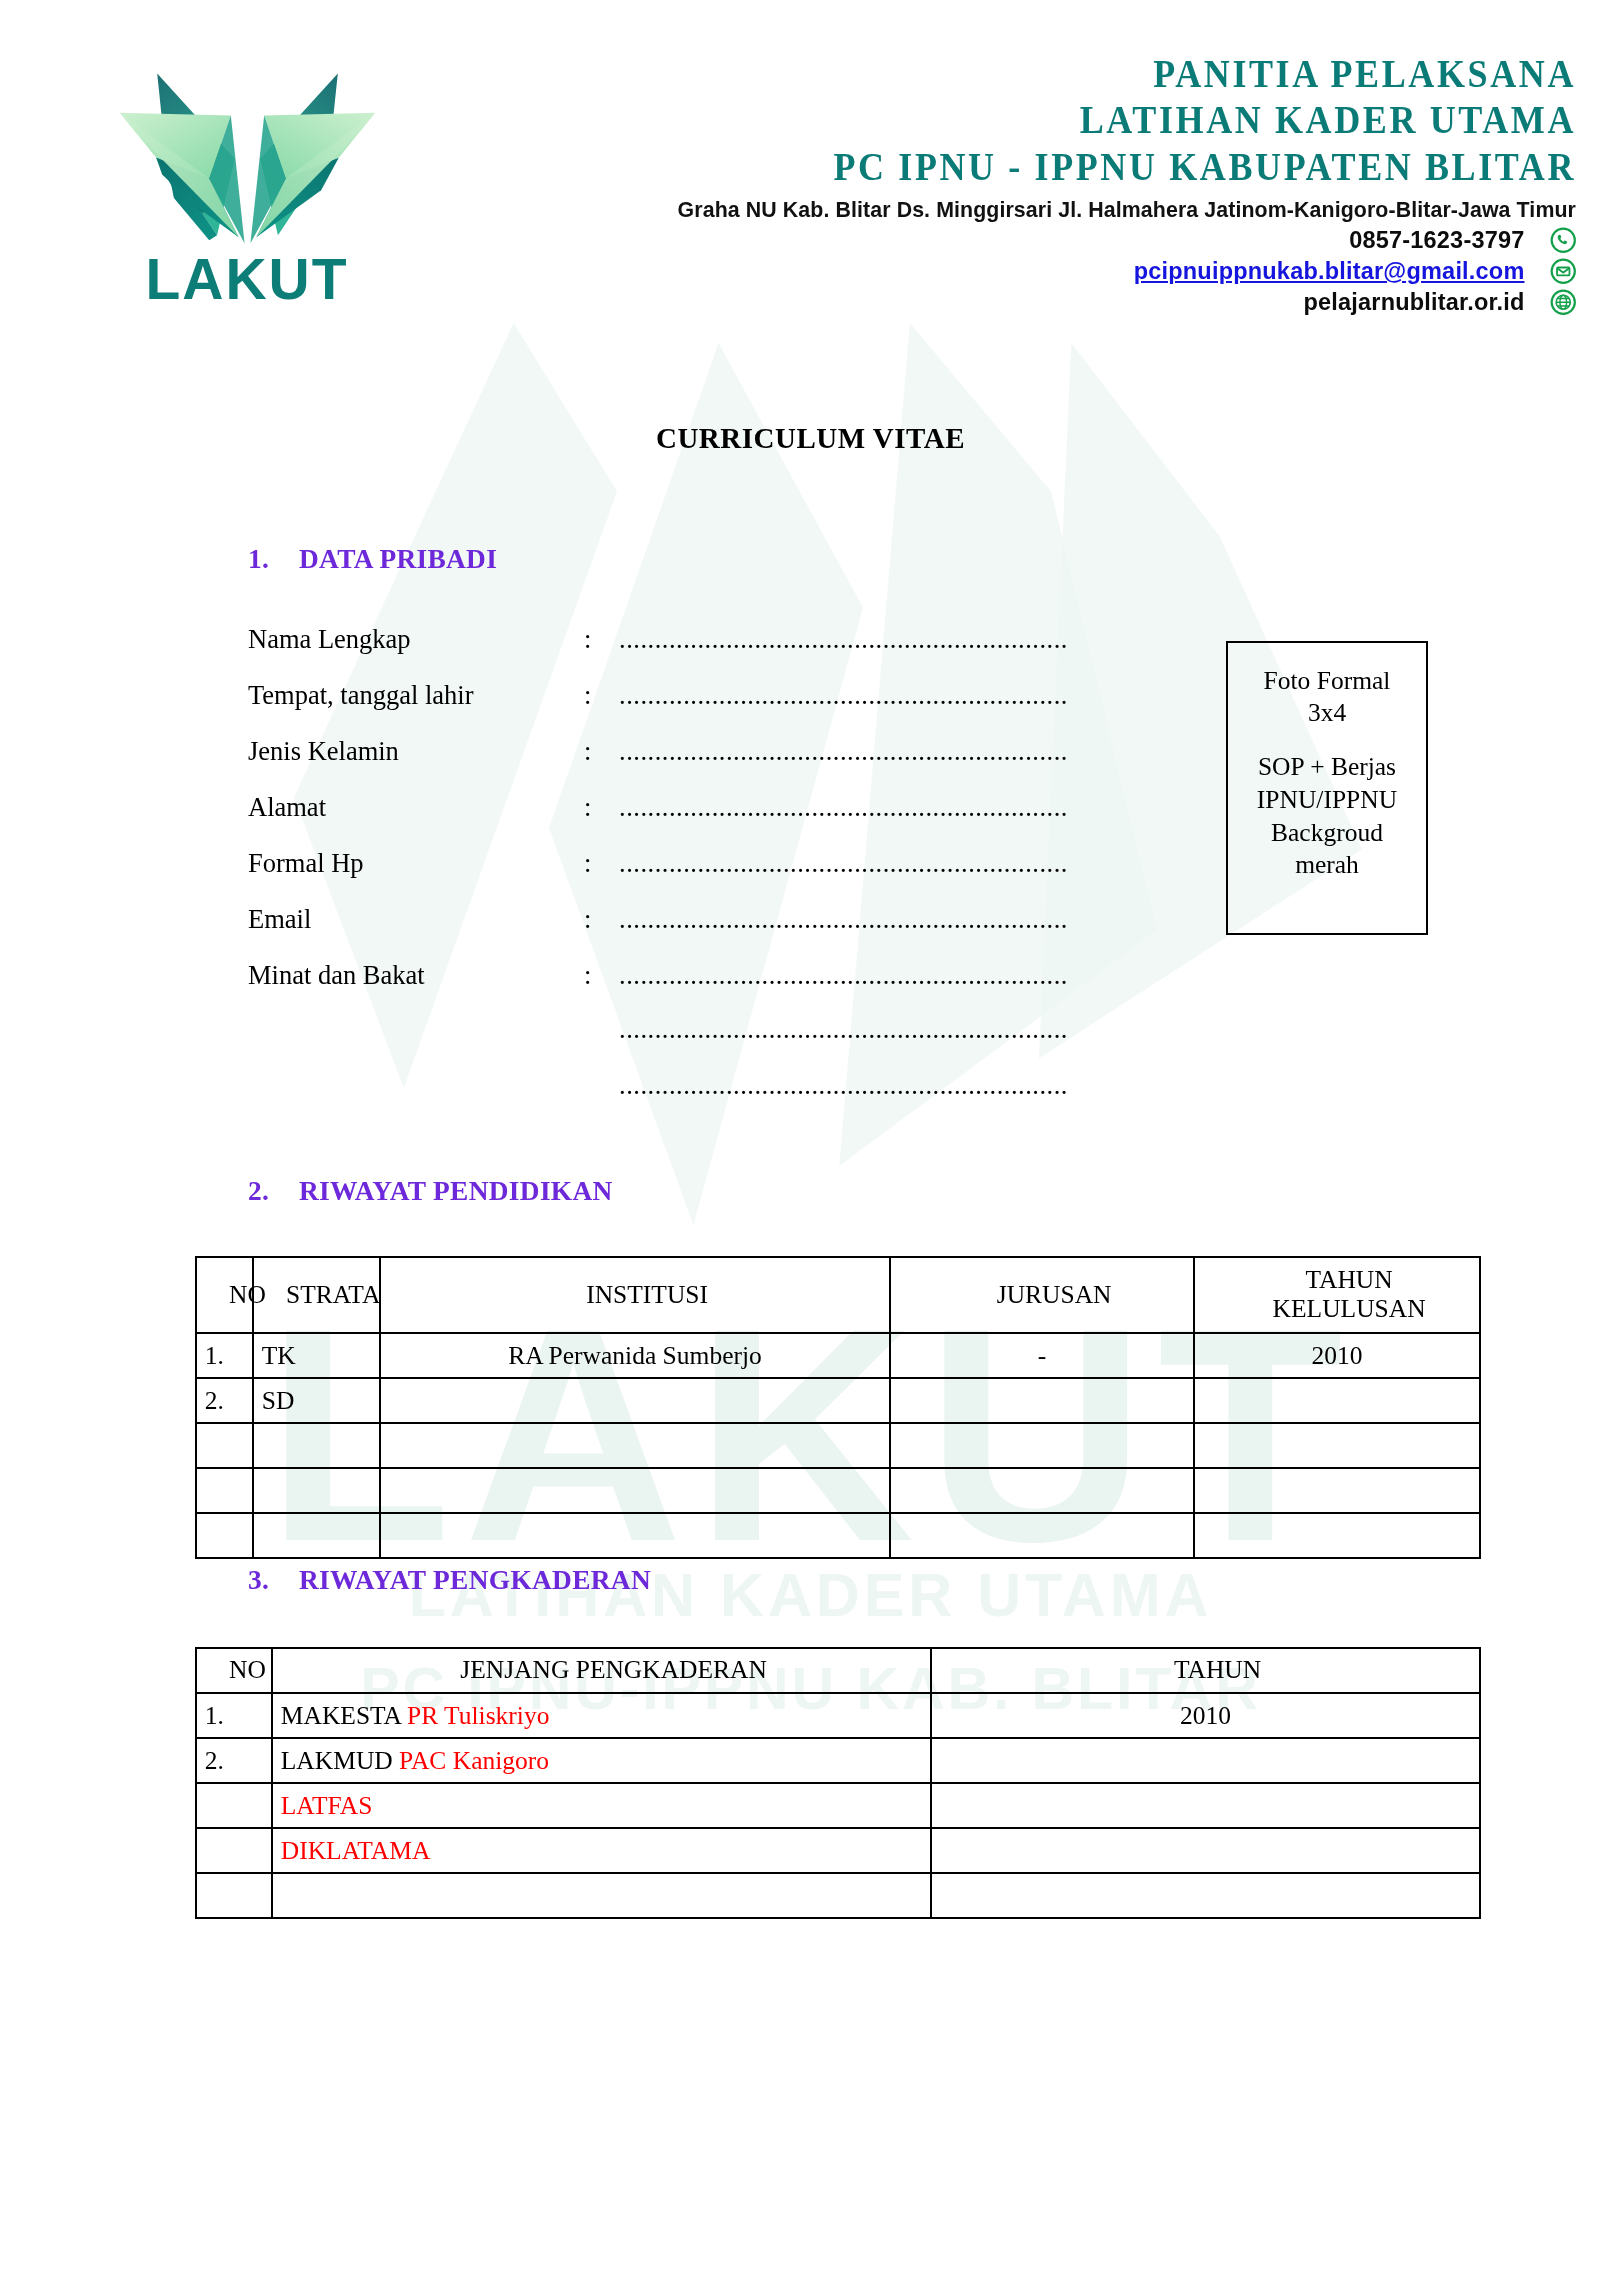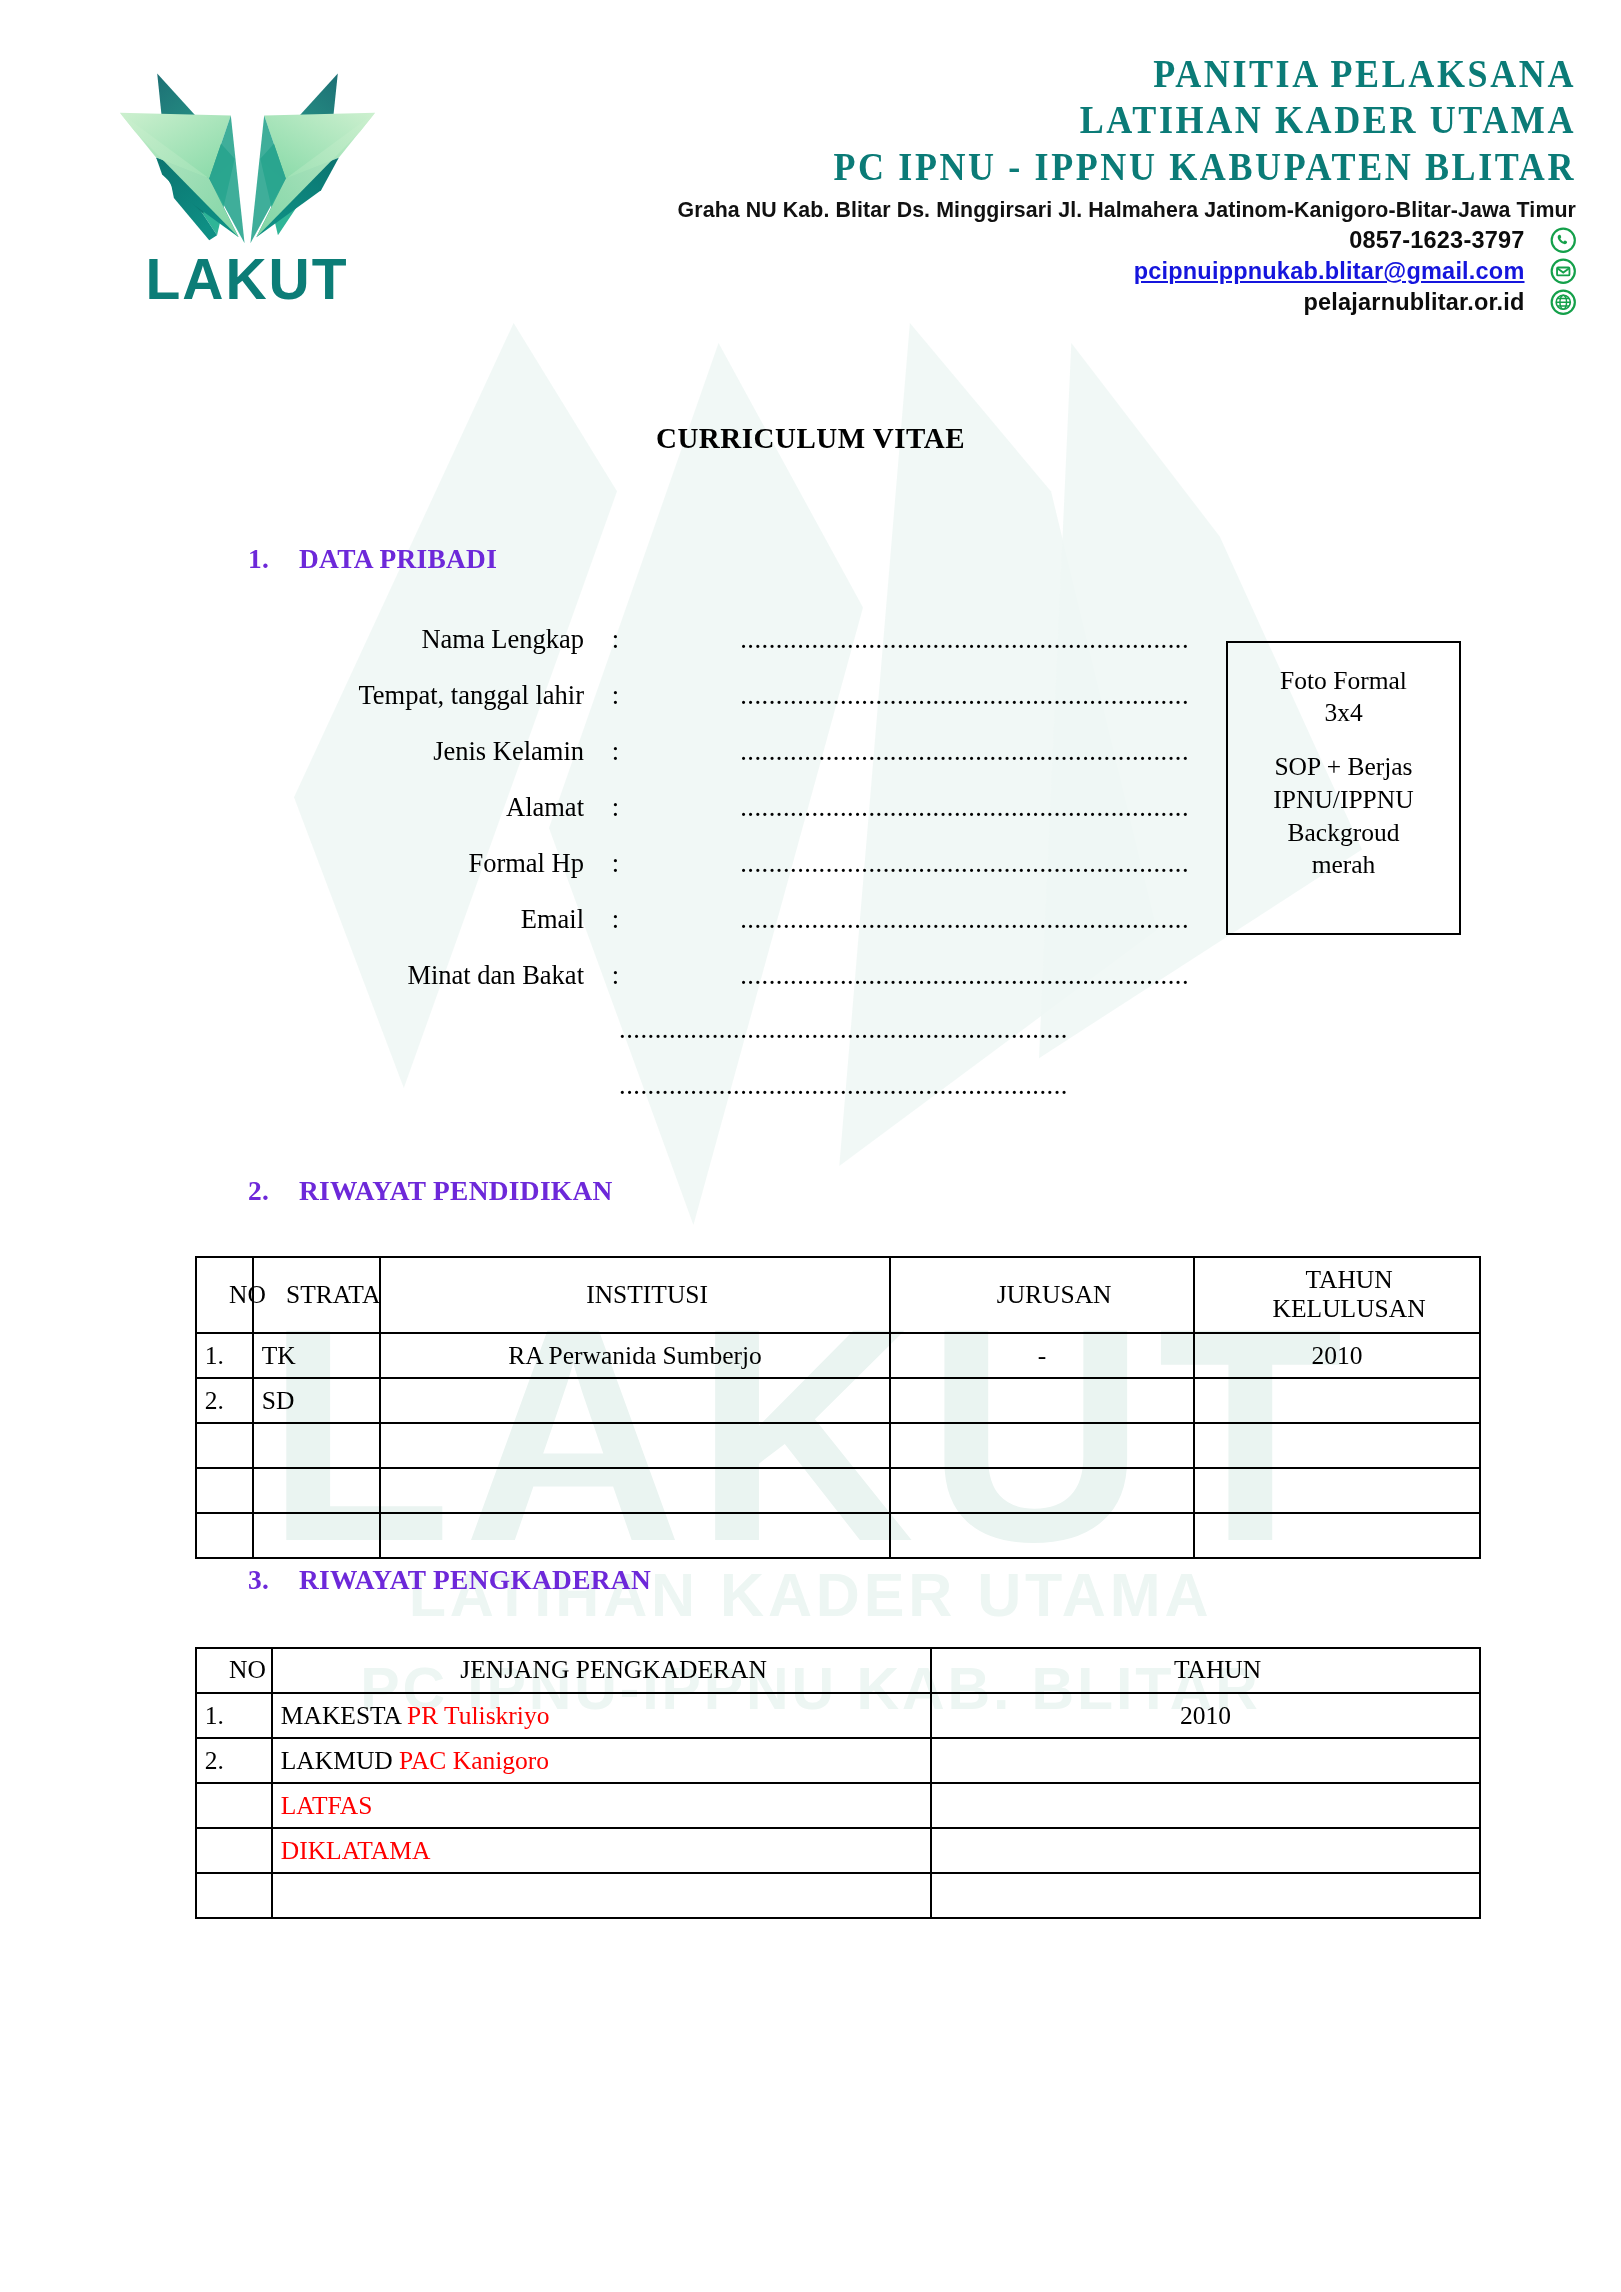--- a/index.html
+++ b/index.html
@@ -153,21 +153,20 @@
     white-space:nowrap;
   }
   .section-head .num { display:inline-block; width:51px; }
 
   
   #pribadi { position:absolute; left:248px; top:624px; width:941px; }
   .field-row {
     display:flex;
     align-items:baseline;
     height:56px;
-    text-align:right;
   }
   .field-label {
     width:336px;
     font-size:26.5px;
     color:#000;
     white-space:nowrap;
   }
   .field-colon {
     width:35px;
     font-size:26.5px;
@@ -191,21 +190,21 @@
     white-space:nowrap;
     overflow:hidden;
     width:569px;
     line-height:1;
   }
 
   
   #photo-box {
     position:absolute;
     left:1226px; top:641px;
-    width:235px; height:294px;
+    width:202px; height:294px;
     border:2.5px solid #000;
     background:transparent;
     text-align:center;
     font-size:25.5px;
     line-height:1.28;
     color:#000;
     padding-top:21.6px;
   }
   #photo-box .gap { height:21.6px; }
 

